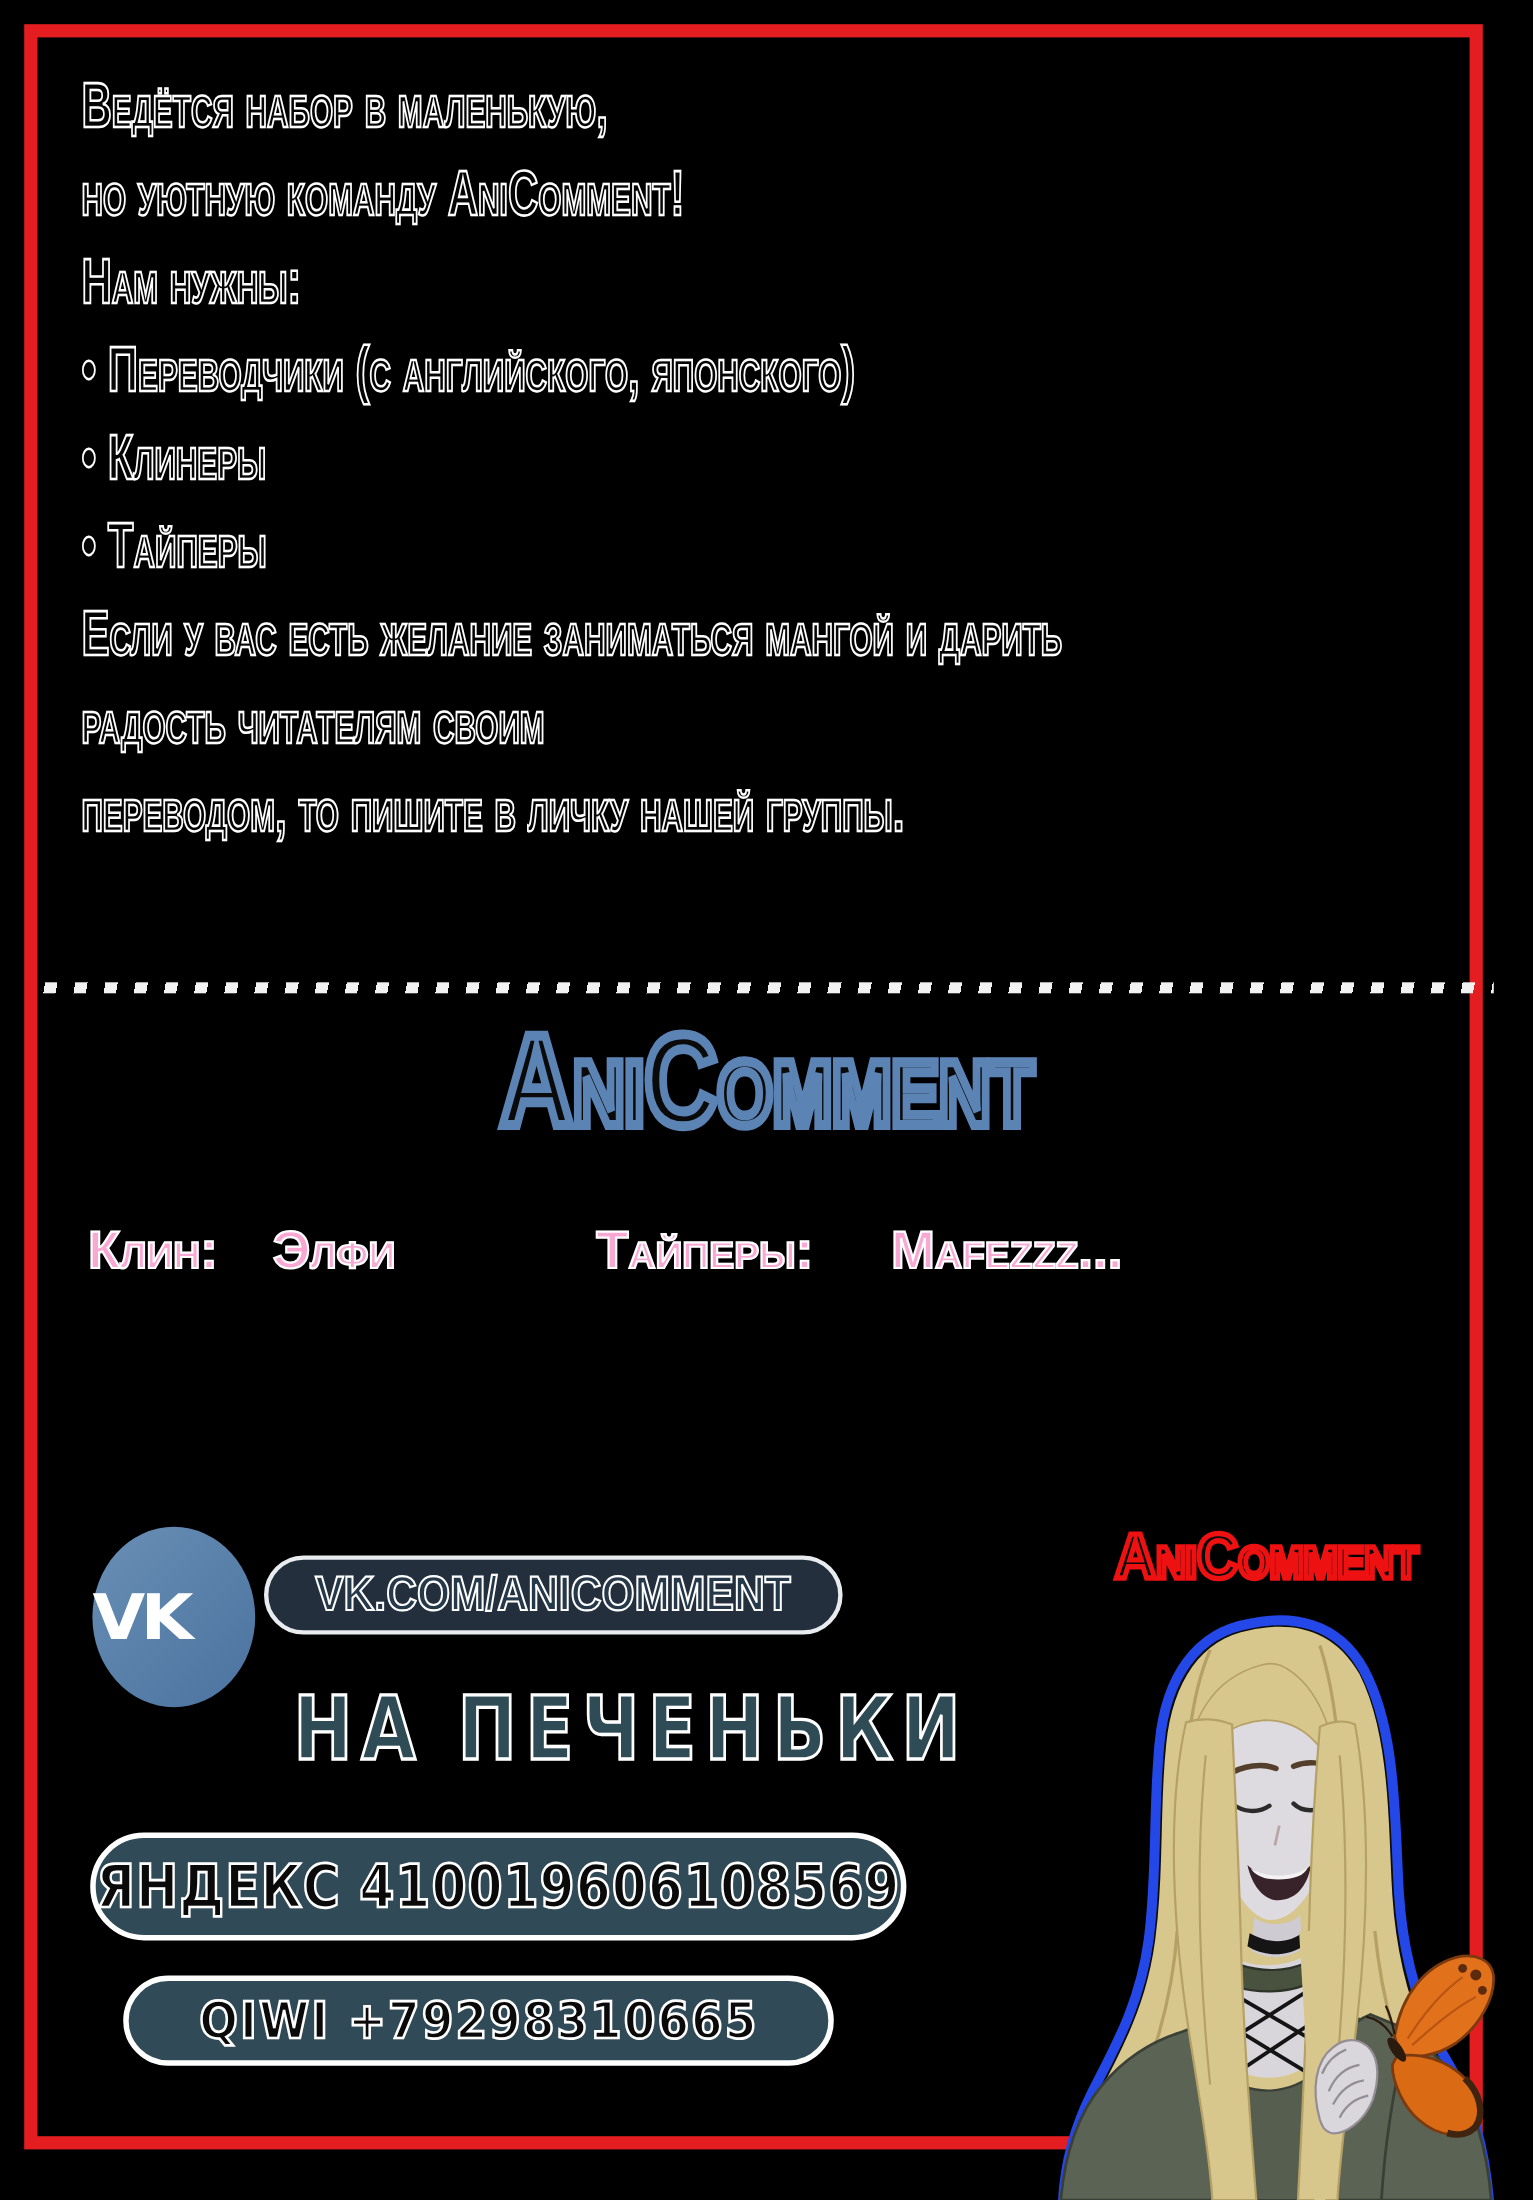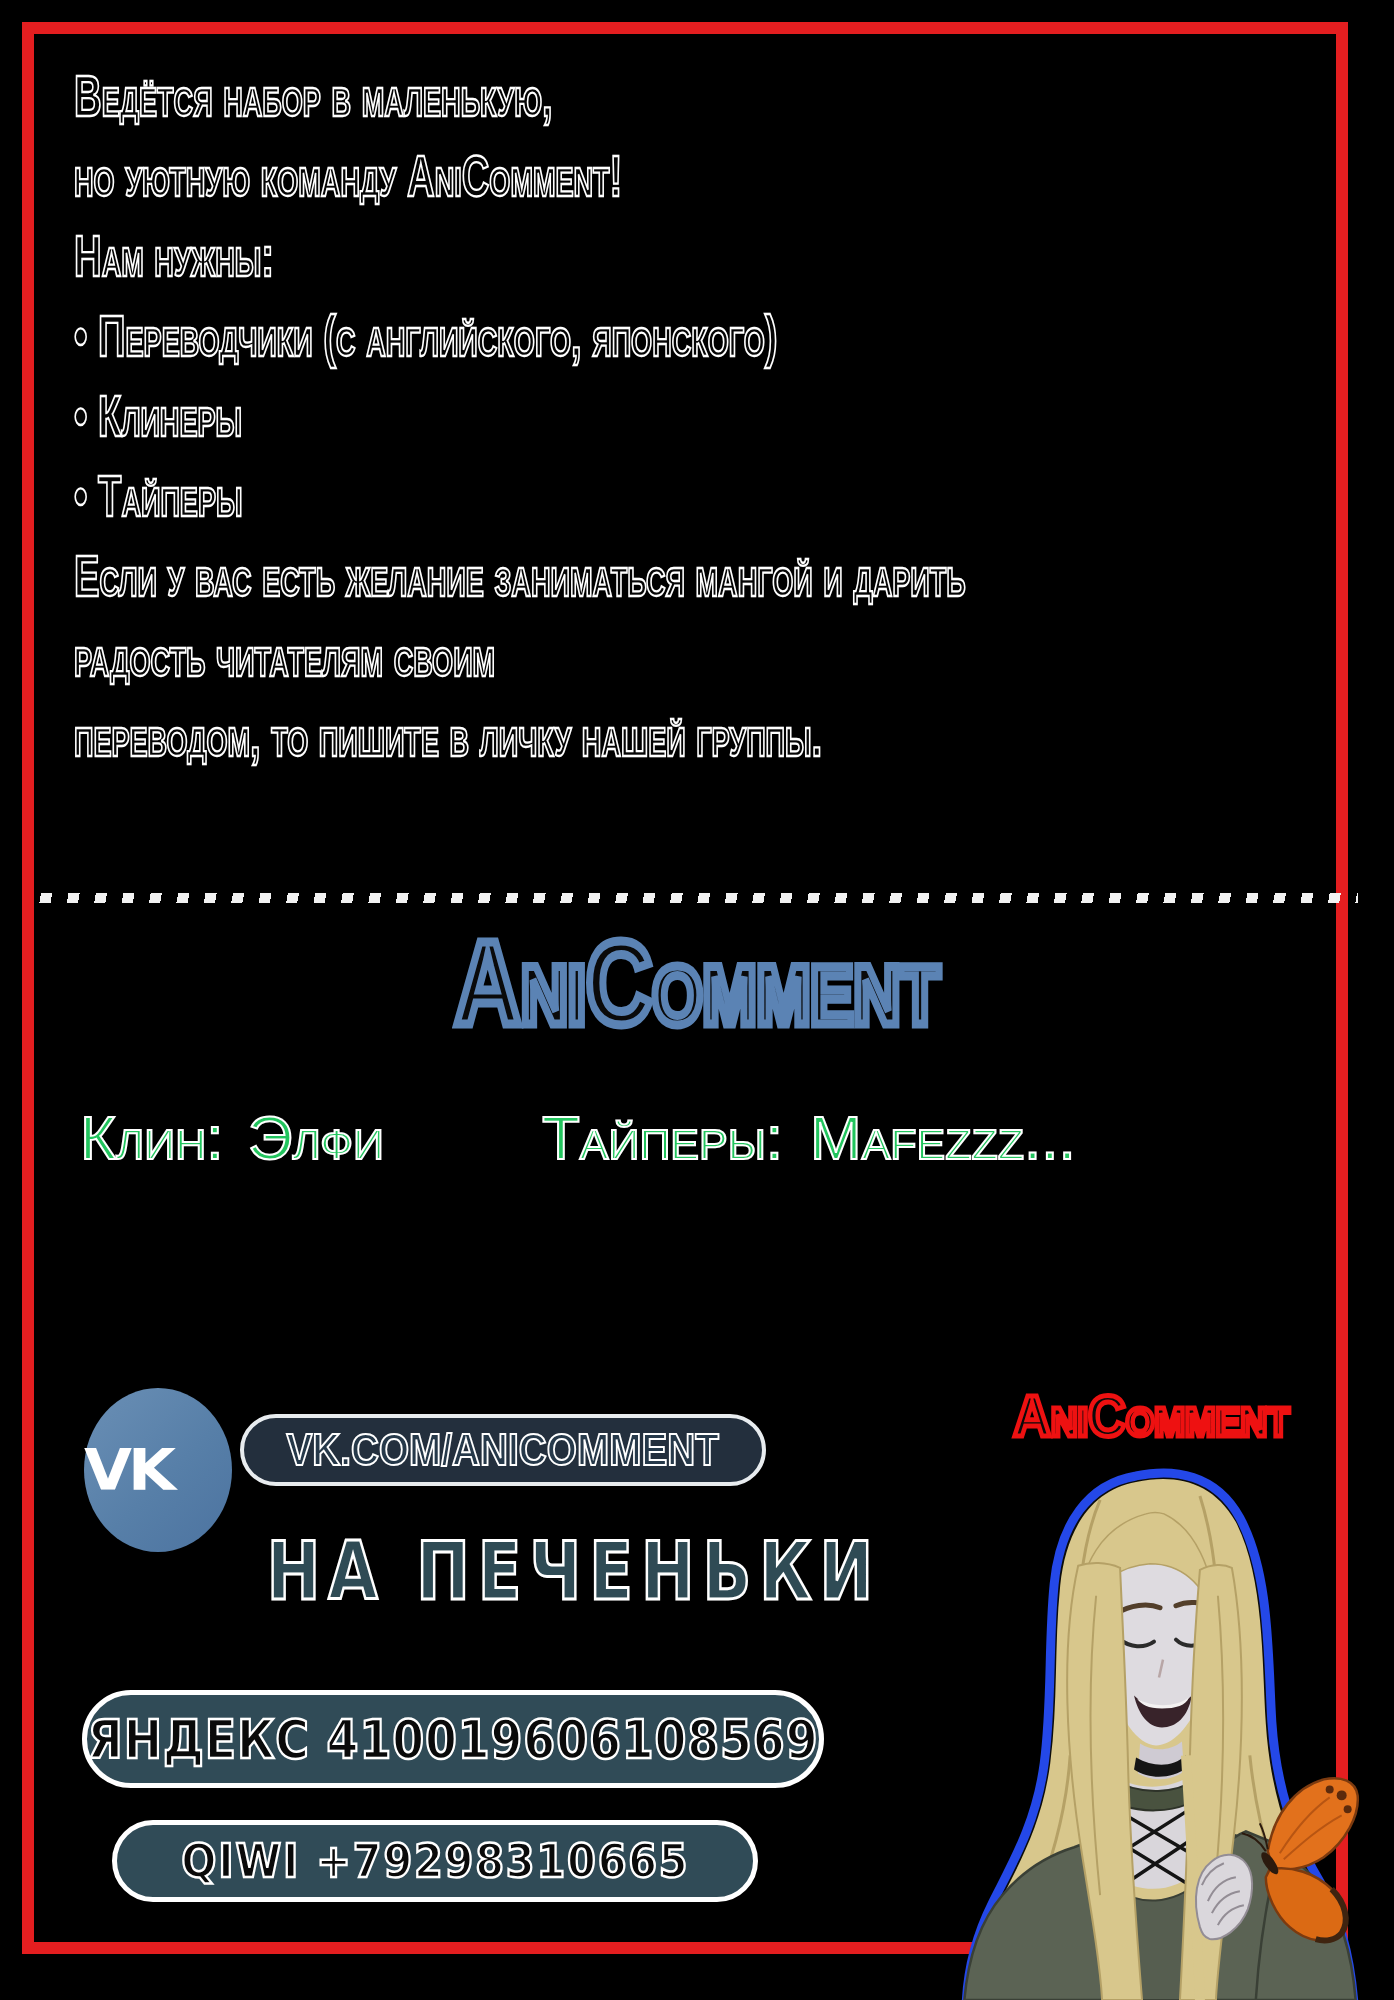--- a/index.html
+++ b/index.html
@@ -19,22 +19,22 @@
   .divider{left:36px;top:893px;width:1322px;height:10px;
            background:repeating-linear-gradient(100deg,transparent 0 5px,#f2f2f2 5px 16px,transparent 16px 27px);}
   
   .teamlogo{left:0;top:908px;width:1394px;text-align:center;}
   .teamlogo .t{display:inline-block;font-variant:small-caps;font-weight:bold;font-size:118px;
                line-height:150px;color:#0a0a0a;-webkit-text-stroke:9px #5b83b4;
                transform:scaleX(0.78);white-space:nowrap;}
   
   .credrow{left:80px;width:1240px;white-space:nowrap;}
   .credrow.r1{top:1096px;} .credrow.r2{top:1230px;}
-  .cred{font-variant:small-caps;font-weight:normal;font-size:62px;line-height:84px;
-        color:#22c55e;-webkit-text-stroke:2px #ffffff;}
+  .cred{font-variant:small-caps;font-weight:bold;font-size:48px;line-height:84px;
+        color:#f9a8d4;-webkit-text-stroke:2px #ffffff;}
   .cell-l{display:inline-block;width:462px;}
   .lbl-s{display:inline-block;width:168px;}
   .lbl-w{display:inline-block;width:268px;}
   
   .vkcircle{left:84px;top:1388px;width:148px;height:164px;border-radius:50%;
             background:linear-gradient(135deg,#6a8fb5 0%,#577fa8 55%,#4c73a0 100%);
             display:flex;align-items:center;}
   .vkcircle .g{color:#fff;font-weight:bold;font-size:62px;letter-spacing:-4px;
                font-family:"DejaVu Sans",sans-serif;transform:scaleY(0.92);}
   .vkpill{left:240px;top:1414px;width:526px;height:72px;border-radius:40px;
@@ -47,21 +47,21 @@
   .stamp{left:996px;top:1376px;width:310px;text-align:center;}
   .stamp .t{display:inline-block;font-variant:small-caps;font-weight:bold;font-size:58px;
             line-height:80px;color:#0a0a0a;-webkit-text-stroke:5px #ee1111;
             transform:scaleX(0.9);white-space:nowrap;}
   
   .cookies{left:190px;top:1516px;width:720px;text-align:center;}
   .cookies .t{display:inline-block;font-family:"DejaVu Sans",sans-serif;font-weight:bold;
               font-size:80px;line-height:112px;letter-spacing:10px;color:#2f4b55;
               -webkit-text-stroke:3px #ffffff;transform:scaleX(0.8);white-space:nowrap;}
   .pill{background:#304b57;border:5px solid #ffffff;box-sizing:border-box;
-        display:flex;align-items:center;justify-content:center;margin-top:24px;}
+        display:flex;align-items:center;justify-content:center;}
   .yandex{left:82px;top:1666px;width:742px;height:98px;border-radius:49px;}
   .qiwi{left:112px;top:1796px;width:646px;height:82px;border-radius:41px;}
   .pill .t{display:inline-block;font-family:"DejaVu Sans",sans-serif;font-weight:bold;
            color:#0a0a0a;-webkit-text-stroke:2.5px #ffffff;white-space:nowrap;}
   .yandex .t{font-size:54px;transform:scaleX(0.85);letter-spacing:1px;}
   .qiwi .t{font-size:46px;transform:scaleX(0.9);letter-spacing:2px;}
   
   .chara{left:950px;top:1456px;width:420px;height:544px;z-index:2;}
 </style>
 </head>

